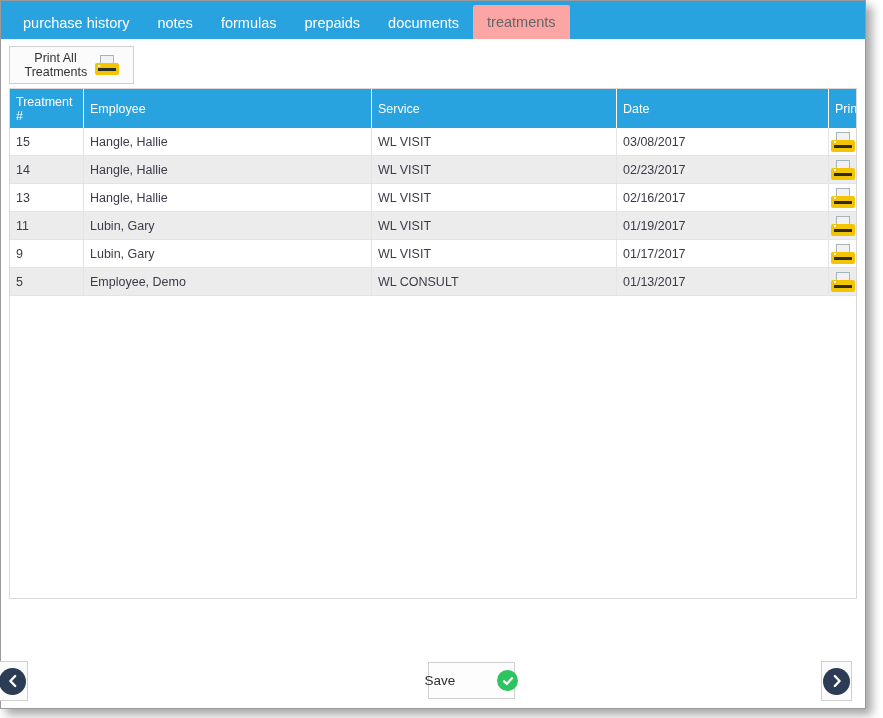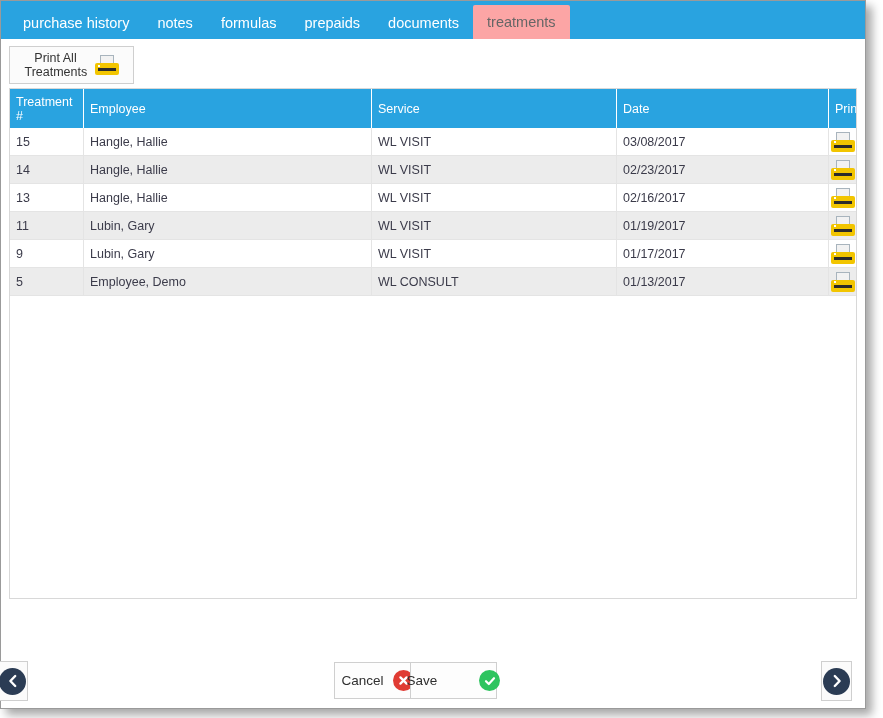--- a/index.html
+++ b/index.html
@@ -197,21 +197,21 @@
     justify-content: center;
     gap: 9px;
     cursor: pointer;
     user-select: none;
   }
   .footer-btn .ftxt {
     font-size: 13.5px;
     color: #2f2f2f;
   }
   #cancel-btn { left: 333px; top: 661px; width: 87px; }
-  #save-btn   { left: 409px; top: 661px; width: 87px; gap: 42px; }
+  #save-btn   { left: 427px; top: 661px; width: 87px; gap: 42px; }
 
   .badge {
     width: 21px; height: 21px; border-radius: 50%;
     display: flex; align-items: center; justify-content: center;
     flex: none;
   }
   .badge.red   { background: #e03b33; }
   .badge.green { background: #2ec45f; }
   .badge svg { display: block; }
 
@@ -352,28 +352,20 @@
                 <span class="paper"></span>
                 <span class="body"></span>
                 <span class="led"></span>
                 <span class="slot"></span>
               </span>
             </div>
           </div>
         </div>
     </div>
 
-    <div class="footer-btn" id="cancel-btn">
-      <span class="ftxt">Cancel</span>
-      <span class="badge red">
-        <svg width="13" height="13" viewBox="0 0 13 13">
-            <path d="M3.4 3.4 L9.6 9.6 M9.6 3.4 L3.4 9.6" stroke="#ffffff" stroke-width="2.3" stroke-linecap="round"></path>
-          </svg>
-      </span>
-    </div>
 
     <div class="footer-btn" id="save-btn">
       <span class="ftxt">Save</span>
       <span class="badge green">
         <svg width="14" height="14" viewBox="0 0 14 14">
             <path d="M3 7.2 L5.8 10 L11 4.2" fill="none" stroke="#ffffff" stroke-width="2.2" stroke-linecap="round" stroke-linejoin="round"></path>
           </svg>
       </span>
     </div>
 

